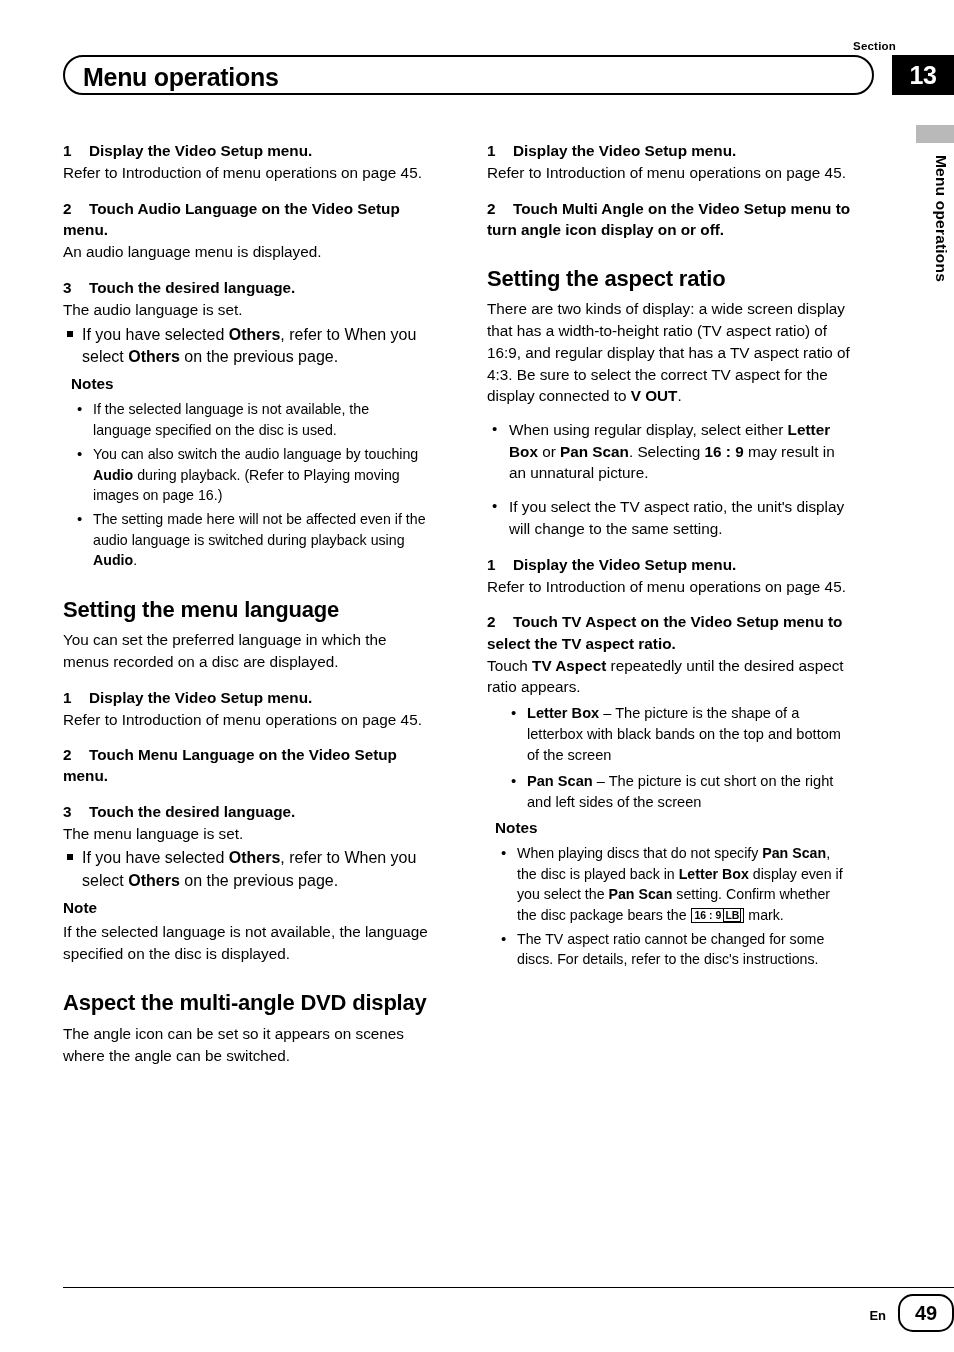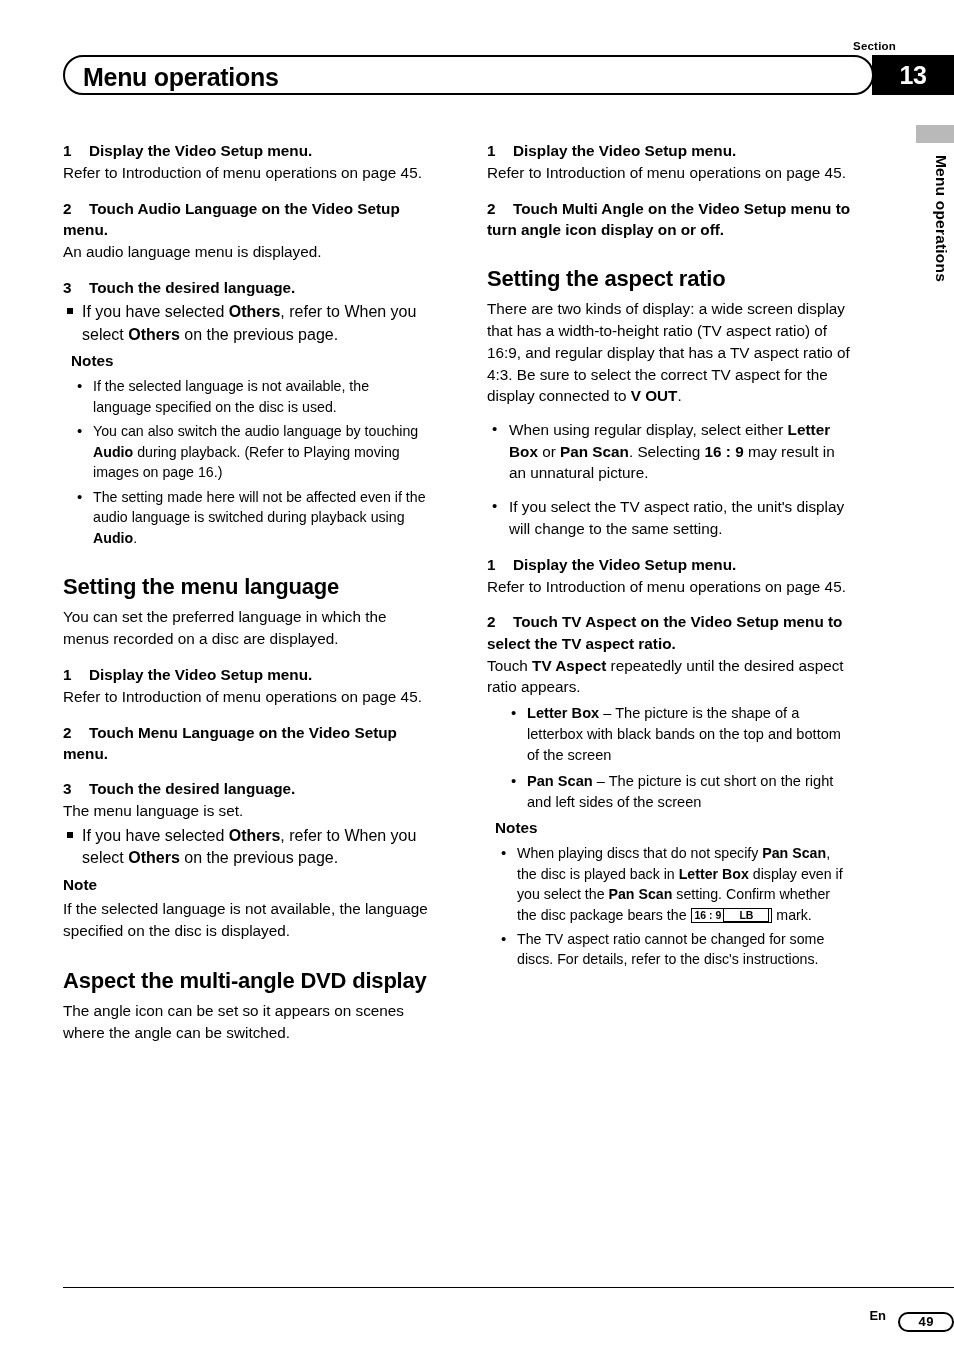--- a/index.html
+++ b/index.html
@@ -23,21 +23,21 @@
     right: 58px;
     font-size: 11.5px;
     font-weight: bold;
     letter-spacing: 0.2px;
     color: #000;
   }
   .section-number-box {
     position: absolute;
     top: 55px;
     right: 0px;
-    width: 82px;
+    width: 62px;
     height: 40px;
     background: #000000;
     color: #ffffff;
     font-size: 25px;
     font-weight: bold;
     display: flex;
     align-items: center;
     justify-content: center;
     letter-spacing: -0.5px;
   }
@@ -198,21 +198,21 @@
     border: 1.4px solid #000;
     padding: 0px 2px 0 3px;
     font-size: 10.5px;
     font-weight: bold;
     vertical-align: 1px;
     letter-spacing: 0px;
     line-height: 1.25;
   }
   .mark-box .lb {
     border: 1.2px solid #000;
-    padding: 0 15px;
+    padding: 0 1px;
     margin-left: 2px;
   }
 
   
   .footer-rule {
     position: absolute;
     left: 63px;
     right: 0;
     bottom: 64px;
     height: 1px;
@@ -223,30 +223,29 @@
     right: 68px;
     bottom: 29px;
     font-size: 13px;
     font-weight: bold;
   }
   .footer-page {
     position: absolute;
     right: 0px;
     bottom: 20px;
     width: 56px;
-    height: 20px;
+    height: 38px;
     border: 2px solid #000;
     border-radius: 15px;
     box-sizing: border-box;
     display: flex;
     align-items: center;
     justify-content: center;
-    font-size: 13px;
-    font-weight: bold;
-    font-family: Liberation Mono, monospace;
+    font-size: 20px;
+    font-weight: bold;
   }
 </style>
 </head>
 <body>
 
 <div class="section-label">Section</div>
 <div class="section-number-box">13</div>
 <div class="title-pill">
   <div class="title-text">Menu operations</div>
 </div>
@@ -263,20 +262,21 @@
   </p>
 
   <p class="step">
     <span class="num">2</span><span>Touch Audio Language on the Video Setup menu.</span>
   </p>
   <p class="body-text">An audio language menu is displayed.</p>
 
   <p class="step">
     <span class="num">3</span><span>Touch the desired language.</span>
   </p>
+  <p class="body-text">The audio language is set.</p>
 
   <p class="bullet-square">
     <span>If you have selected </span><span class="bd">Others</span><span>, refer to </span><span class="it">When you select</span><span class="bd"> Others</span><span> on the previous page.</span>
   </p>
 
   <p class="notes-head">Notes</p>
 
   <p class="note-bullet">If the selected language is not available, the language specified on the disc is used.</p>
 
   <p class="note-bullet">

